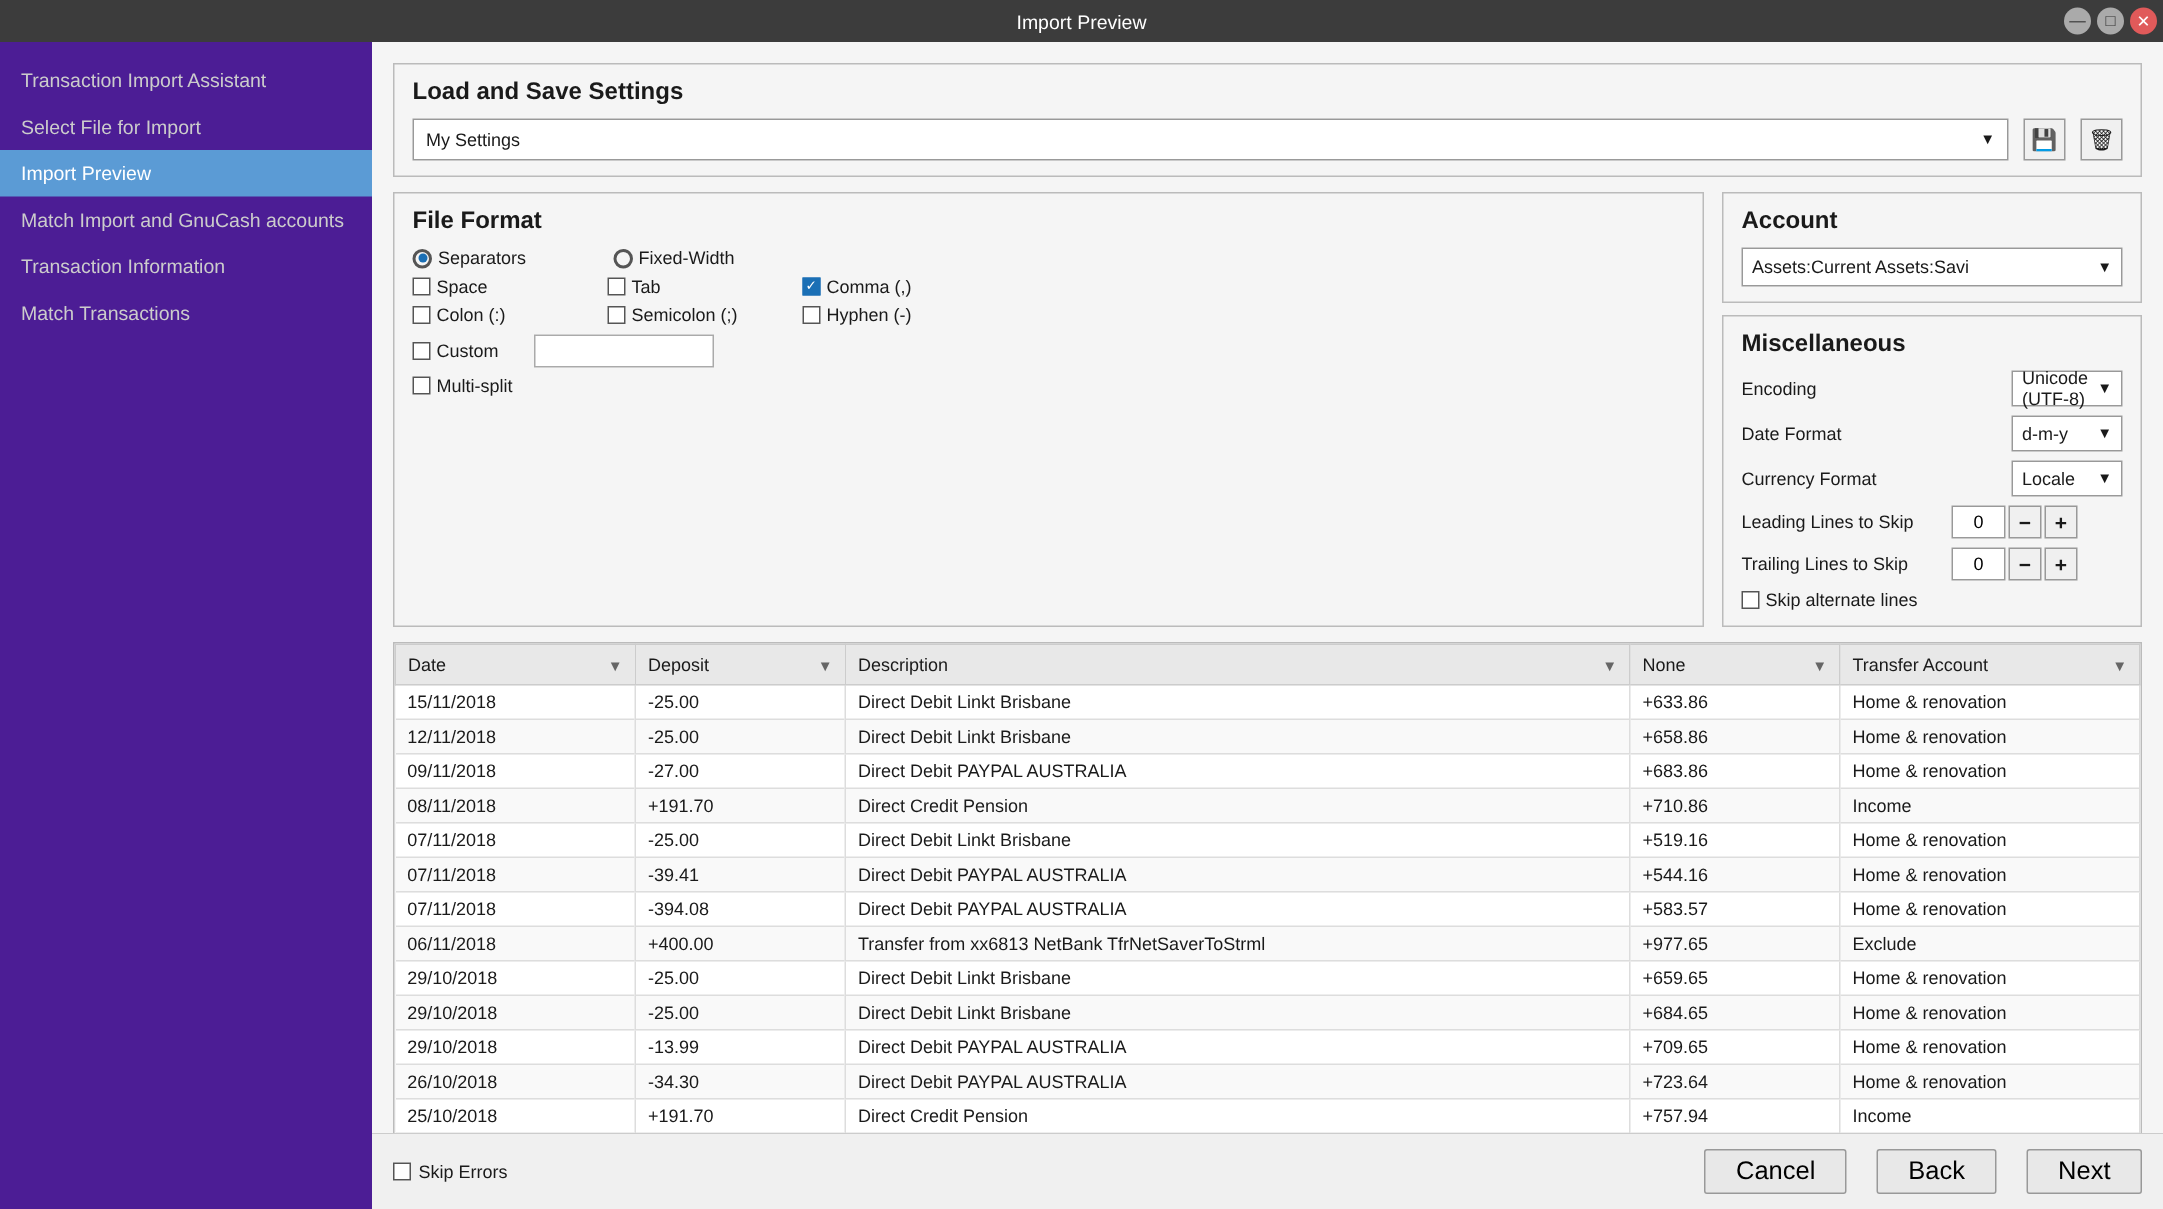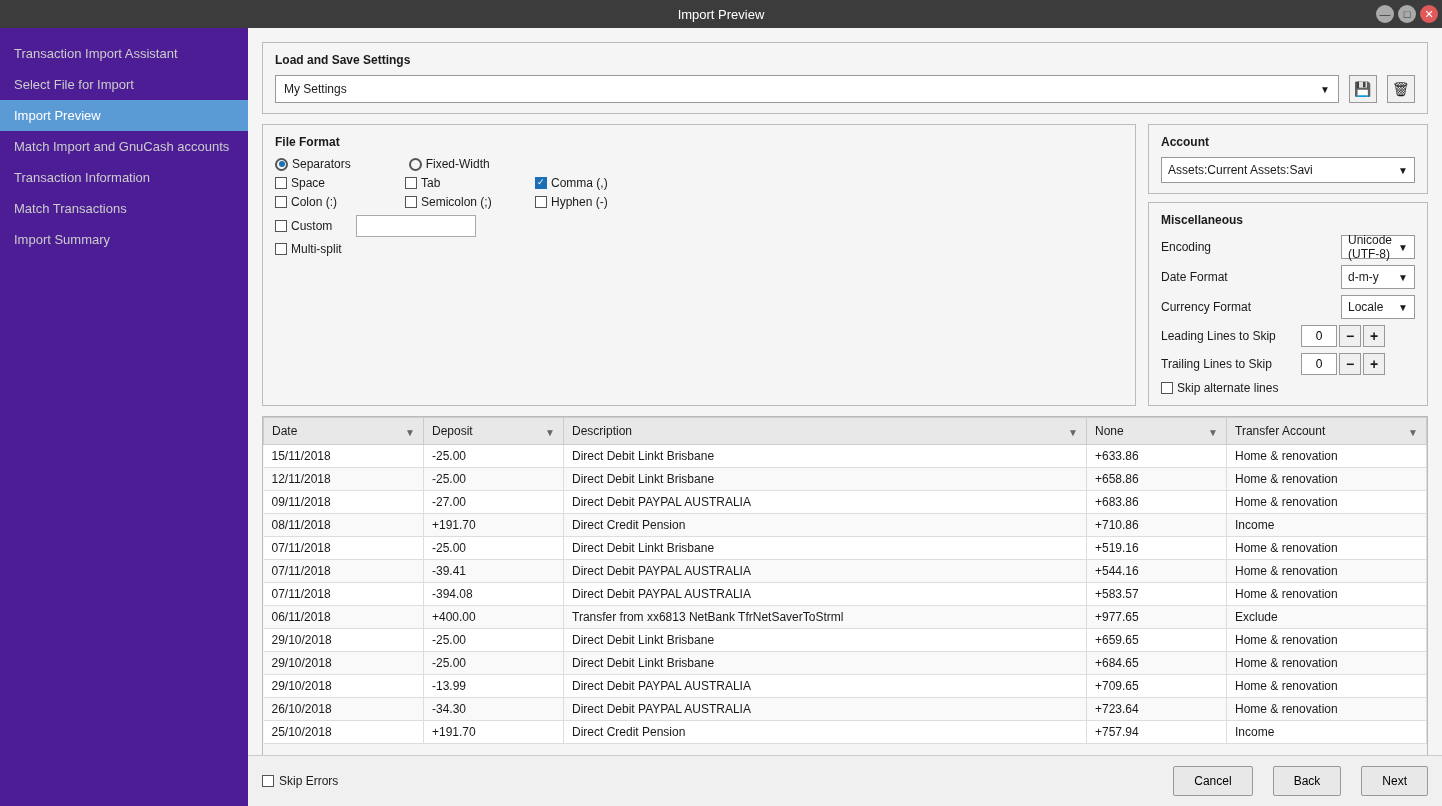--- a/index.html
+++ b/index.html
@@ -20,21 +20,21 @@
     
     .sidebar { width: 248px; background: #4c1d95; color: #ccc; flex-shrink: 0; padding: 10px 0; }
     .sidebar-item { padding: 8px 14px; cursor: pointer; font-size: 13px; }
     .sidebar-item.active { background: #5b9bd5; color: #fff; }
 
     
     .main { flex: 1; background: #f5f5f5; padding: 14px; overflow-y: auto; display: flex; flex-direction: column; gap: 10px; }
 
     
     .load-save-section { border: 1px solid #bbb; padding: 10px 12px; background: #f5f5f5; }
-    .load-save-title { font-size: 12px; font-weight: bold; margin-bottom: 8px; }
+    .load-save-title { font-size: 16px; font-weight: bold; margin-bottom: 8px; }
     .load-save-row { display: flex; align-items: center; gap: 10px; }
     .settings-select { flex: 1; height: 28px; border: 1px solid #999; background: #fff; padding: 2px 6px; font-size: 12px; display: flex; align-items: center; justify-content: space-between; cursor: pointer; }
     .icon-btn { width: 28px; height: 28px; border: 1px solid #999; background: #f0f0f0; display: flex; align-items: center; justify-content: center; cursor: pointer; font-size: 14px; }
 
     
     .top-row { display: flex; gap: 12px; justify-content: space-between; }
     .file-format-section { border: 1px solid #bbb; padding: 10px 12px; background: #f5f5f5; flex: 1; }
     .right-panel { width: 280px; flex-shrink: 0; display: flex; flex-direction: column; gap: 8px; }
 
     
@@ -74,21 +74,21 @@
     thead th .th-inner { display: flex; align-items: flex-end; justify-content: space-between; }
     thead th .th-arrow { font-size: 10px; color: #666; }
     tbody tr { border-bottom: 1px solid #ddd; }
     tbody tr:nth-child(even) { background: #f9f9f9; }
     tbody tr:nth-child(odd) { background: #fff; }
     tbody td { padding: 4px 8px; font-size: 12px; border-right: 1px solid #ddd; }
 
     
     .bottom-bar { display: flex; align-items: center; justify-content: flex-end; padding: 10px 14px; gap: 20px; border-top: 1px solid #ccc; background: #f0f0f0; }
     .skip-errors-row { display: flex; align-items: center; gap: 5px; margin-right: auto; }
-    .bottom-btn { height: 30px; padding: 0 20px; border: 1px solid #999; background: #e8e8e8; cursor: pointer; font-size: 12px; border-radius: 2px; }
+    .bottom-btn { height: 30px; padding: 0 20px; border: 1px solid #999; background: #e8e8e8; cursor: pointer; font-size: 17px; border-radius: 2px; }
     .bottom-btn.primary { background: #e8e8e8; }
 
     
     ::-webkit-scrollbar { width: 12px; }
     ::-webkit-scrollbar-track { background: #f0f0f0; }
     ::-webkit-scrollbar-thumb { background: #bbb; border: 2px solid #f0f0f0; border-radius: 4px; }
   </style>
 </head>
 <body>
 
@@ -114,23 +114,20 @@
       <span>Import Preview</span>
     </div>
     <div class="sidebar-item">
       <span>Match Import and GnuCash accounts</span>
     </div>
     <div class="sidebar-item">
       <span>Transaction Information</span>
     </div>
     <div class="sidebar-item">
       <span>Match Transactions</span>
-    </div>
-    <div class="sidebar-item">
-      <span>Import Summary</span>
     </div>
   </div>
 
   <div style="flex:1; display:flex; flex-direction:column; overflow:hidden;">
 
     <div class="main">
 
       <div class="load-save-section">
         <div class="load-save-title">Load and Save Settings</div>
         <div class="load-save-row">

